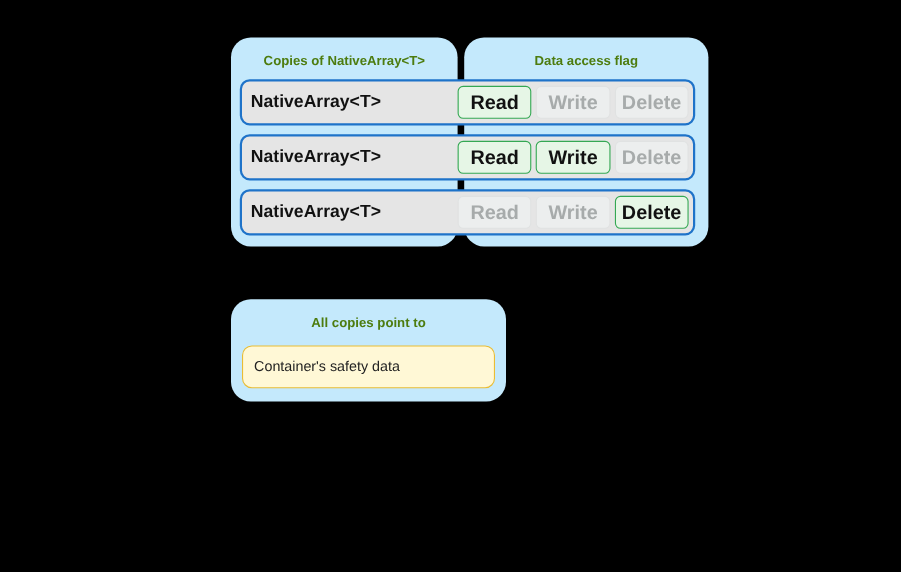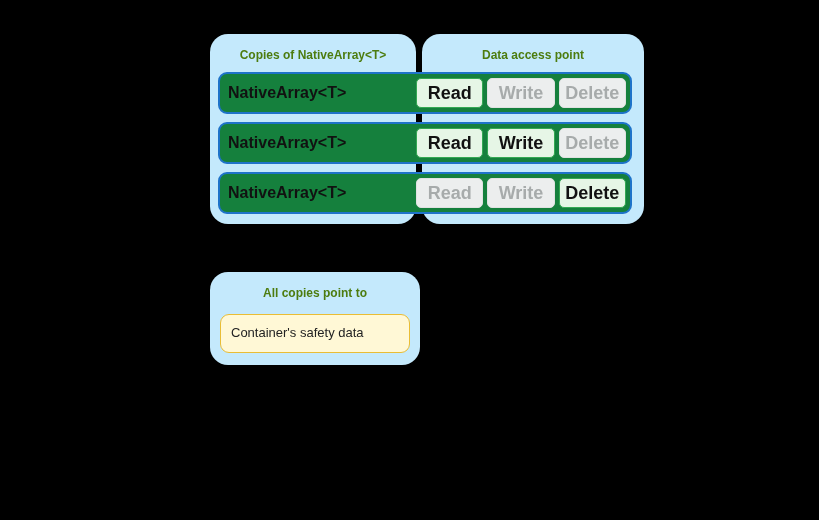--- a/index.html
+++ b/index.html
@@ -31,21 +31,21 @@
   }
   .panel-copies { width: 206px; }
   .panel-flags  { width: 222px; }
 
   
   .row-strip {
     position: absolute;
     left: 218px;
     width: 414px;
     height: 42px;
-    background: #15803d;
+    background: #e5e5e5;
     border: 2px solid #1e73c9;
     border-radius: 9px;
     display: flex;
     align-items: stretch;
   }
   .row-strip .label-cell {
     width: 194px;
     display:flex;
     align-items:center;
     padding-left: 8px;
@@ -84,21 +84,21 @@
   .row3 { top: 172px; }
 
   
   .panel-copies, .panel-flags { height: 190px; }
 
   
   .panel-point {
     position:absolute;
     top: 272px;
     left: 210px;
-    width: 210px;
+    width: 250px;
     background:#c4e9fc;
     border-radius: 18px;
     padding: 10px 10px 12px 10px;
   }
   .yellow-box {
     background:#fff8d6;
     border: 1.5px solid #e9bd35;
     border-radius: 9px;
     padding: 10px 10px;
     font-size: 13px;
@@ -110,21 +110,21 @@
   .panel-point .panel-heading { padding-bottom: 6px; }
 </style>
 </head>
 <body>
 
 <div class="top-row">
   <div class="panel panel-copies">
     <div class="panel-heading">Copies of NativeArray&lt;T&gt;</div>
   </div>
   <div class="panel panel-flags">
-    <div class="panel-heading">Data access point</div>
+    <div class="panel-heading">Data access flag</div>
   </div>
 </div>
 
 <div class="row-strip row1">
   <div class="label-cell">NativeArray&lt;T&gt;</div>
   <div class="flags-cell">
     <div class="flag active">Read</div>
     <div class="flag">Write</div>
     <div class="flag">Delete</div>
   </div>

